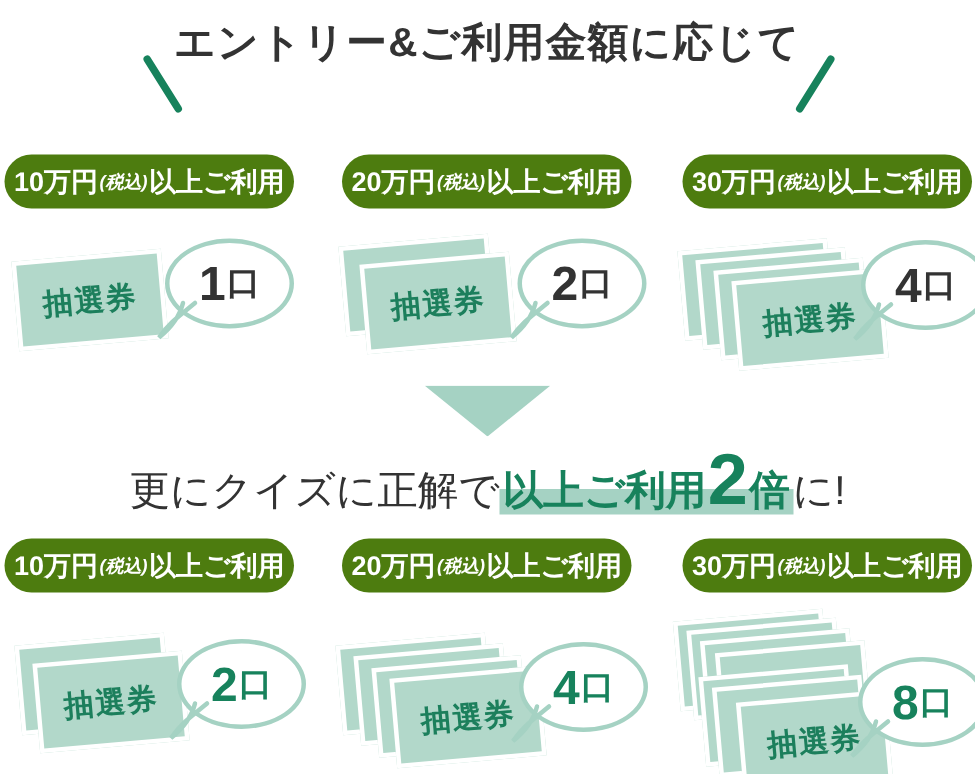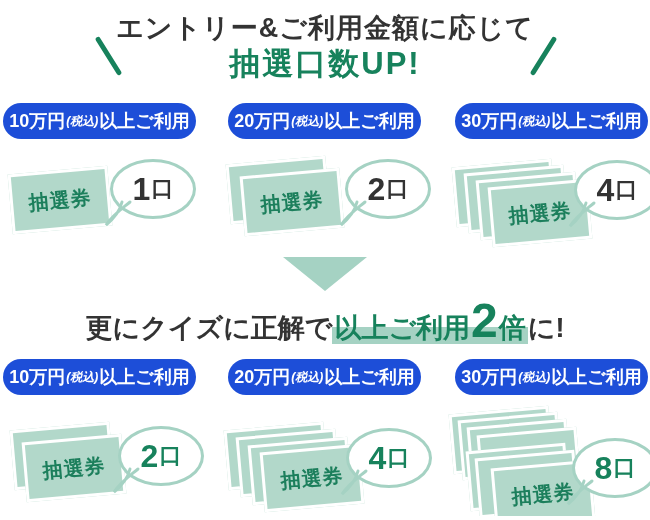--- a/index.html
+++ b/index.html
@@ -9,21 +9,21 @@
   }
   
   .t1{position:absolute;left:0;right:0;top:10px;text-align:center;
       font-size:27px;font-weight:bold;color:#333333;letter-spacing:1px;}
   .t2{position:absolute;left:0;right:0;top:43px;text-align:center;
       font-size:31px;font-weight:bold;color:#17825c;letter-spacing:2px;}
   .slash{position:absolute;width:5px;height:44px;border-radius:3px;background:#17825c;}
   .slash.left{left:106px;top:34px;transform:rotate(-32deg);}
   .slash.right{left:541px;top:34px;transform:rotate(32deg);}
   
-  .badge{position:absolute;width:193px;height:36px;border-radius:18px;background:#1d4ed8;
+  .badge{position:absolute;width:193px;height:36px;border-radius:18px;background:#4d7c0f;
          display:flex;align-items:center;justify-content:center;color:#fff;white-space:nowrap;}
   .badge .amt{font-size:18px;font-weight:bold;}
   .badge .tax{font-size:12px;font-weight:bold;margin:0 1px;font-style:italic;}
   .row1-badge{top:103px;} .row2-badge{top:359px;}
   
   .ticket{position:absolute;width:94px;height:54px;background:#b2d8ca;border:3px solid #ffffff;
           transform:rotate(-5deg);display:flex;align-items:center;justify-content:center;}
   .tlabel{color:#1c7f5c;font-weight:bold;font-size:20px;letter-spacing:1px;}
   
   .bubble{position:absolute;width:80px;height:54px;background:#fff;border:3px solid #a5d2c3;
@@ -33,35 +33,34 @@
   .bubble.dark .num,.bubble.dark .unit{color:#333333;}
   .bubble.green .num,.bubble.green .unit{color:#17825c;}
   .tail{position:absolute;left:-9px;bottom:-11px;width:30px;height:28px;}
   .tail path{fill:#ffffff;stroke:#a5d2c3;stroke-width:3;stroke-linecap:round;}
   
   .down-arrow{position:absolute;left:283px;top:257px;width:84px;height:34px;background:#a5d2c3;
               clip-path:polygon(0 0,100% 0,50% 100%);}
   
   .s2{position:absolute;left:0;right:0;top:297px;display:flex;align-items:baseline;
       justify-content:center;white-space:nowrap;}
-  .s2-dark{font-size:27px;font-weight:bold;color:#333333;}
+  .s2-dark{font-size:27px;font-weight:normal;color:#333333;}
   .s2-hl{position:relative;display:inline-flex;align-items:baseline;padding:0 2px;}
   .s2-hl .band{position:absolute;left:0;right:0;bottom:2px;height:17px;background:#a5d2c3;z-index:0;}
   .s2-green{position:relative;z-index:1;font-size:27px;font-weight:bold;color:#17825c;}
   .s2-big{position:relative;z-index:1;font-size:48px;font-weight:bold;color:#17825c;line-height:1;
           margin:0 1px;}
 </style>
 </head>
 <body>
 
 <div id="canvas">
 
   <div class="slash left"></div>
   <div class="t1">エントリー&amp;ご利用金額に応じて</div>
-  <div class="t2">抽選口数UP!</div>
   <div class="slash right"></div>
 
   <div class="badge row1-badge" style="left:3px">
     <span class="amt">10万円</span>
     <span class="tax">(税込)</span>
     <span class="amt">以上ご利用</span>
   </div>
   <div class="badge row1-badge" style="left:228px">
     <span class="amt">20万円</span>
     <span class="tax">(税込)</span>

